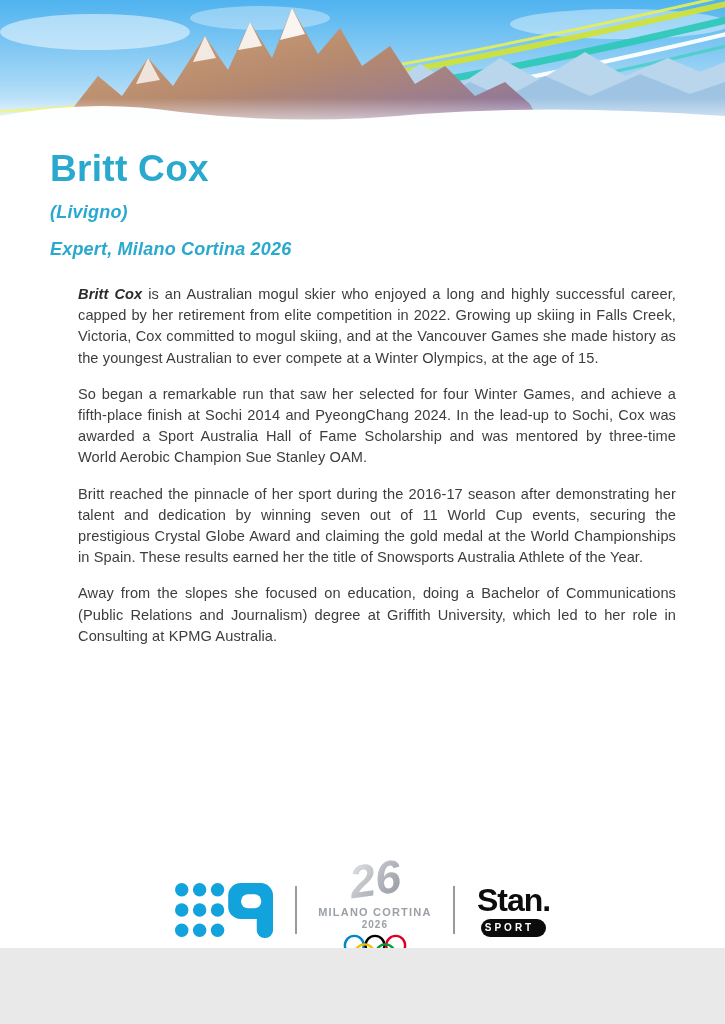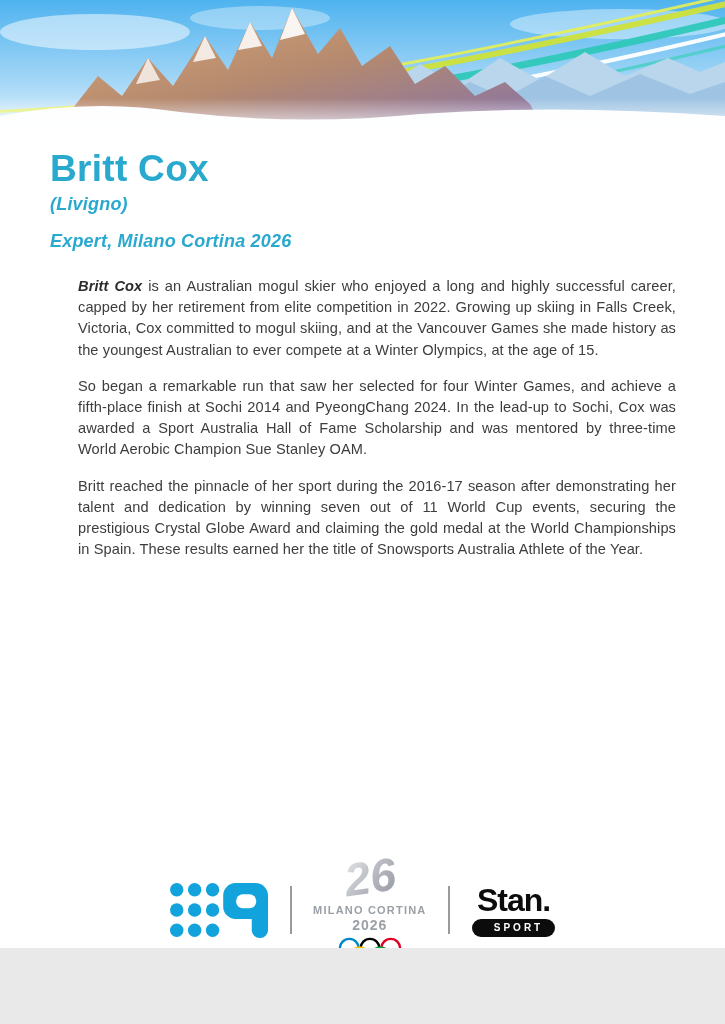--- a/index.html
+++ b/index.html
@@ -14,21 +14,21 @@
   .hero svg { display:block; width:100%; height:100%; }
 
   
   .content { position:absolute; left:50px; right:49px; top:150px; }
   .title {
     color:#2aa9cf; font-size:37px; font-weight:800; letter-spacing:0.3px;
     line-height:1.05;
   }
   .loc {
     color:#2aa9cf; font-size:18px; font-weight:600; font-style:italic;
-    margin-top:5px; letter-spacing:0.2px;
+    margin-top:13px; letter-spacing:0.2px;
   }
   .role {
     color:#2aa9cf; font-size:18px; font-weight:700; font-style:italic;
     margin-top:16px; letter-spacing:0.2px;
   }
   
   .body { margin-top:24px;margin-left:28px; }
   .body p {
     font-size:14.6px; line-height:1.455; color:#3d3d3d;
     text-align:justify; margin-bottom:15px; letter-spacing:0.1px;
@@ -41,31 +41,31 @@
     display:flex; justify-content:center; align-items:center; gap:22px;
   }
   .divider { width:2px; height:48px; background:#9a9a9a; }
 
   .nine-logo { display:flex; align-items:center; }
   .milano { display:flex; flex-direction:column; align-items:center; width:112px; }
   .milano .wordmark {
     font-size:11px; font-weight:700; color:#9aa0a6; letter-spacing:1.2px;
     margin-top:2px; white-space:nowrap;
   }
-  .milano .year { font-size:14px; font-weight:700; color:#9aa0a6; letter-spacing:1px; margin-top:1px;text-align:center; }
+  .milano .year { font-size:10px; font-weight:700; color:#9aa0a6; letter-spacing:1px; margin-top:1px;text-align:center; }
   .milano .rings { margin-top:4px; }
 
   .stan { display:flex; flex-direction:column; align-items:center; }
   .stan .brand {
     font-size:32px; font-weight:800; color:#0c0c0c; letter-spacing:-1px; line-height:1;
   }
   .stan .pill {
     margin-top:3px; background:#0c0c0c; color:#ffffff; border-radius:10px;
     font-size:10px; font-weight:700; letter-spacing:3px;
-    padding:3px 12px 3px 22px; line-height:1.2;
+    padding:3px 12px 3px 4px; line-height:1.2;
   }
 
   .tagline {
     position:absolute; top:963px; left:0; width:725px; text-align:center;
     font-size:13.5px; font-weight:700; letter-spacing:3px; color:#1d1d1b;
   }
   .pagenum {
     position:absolute; top:961px; right:44px;
     font-size:15px; font-weight:700; color:#701a75;
   }
@@ -120,20 +120,21 @@
 
   <div class="content">
     <h1 class="title">Britt Cox</h1>
     <div class="loc">(Livigno)</div>
     <div class="role">Expert, Milano Cortina 2026</div>
 
     <div class="body">
       <p><strong>Britt Cox</strong><span> is an Australian mogul skier who enjoyed a long and highly successful career, capped by her retirement from elite competition in 2022. Growing up skiing in Falls Creek, Victoria, Cox committed to mogul skiing, and at the Vancouver Games she made history as the youngest Australian to ever compete at a Winter Olympics, at the age of 15.</span></p>
       <p>So began a remarkable run that saw her selected for four Winter Games, and achieve a fifth-place finish at Sochi 2014 and PyeongChang 2024. In the lead-up to Sochi, Cox was awarded a Sport Australia Hall of Fame Scholarship and was mentored by three-time World Aerobic Champion Sue Stanley OAM.</p>
       <p>Britt reached the pinnacle of her sport during the 2016-17 season after demonstrating her talent and dedication by winning seven out of 11 World Cup events, securing the prestigious Crystal Globe Award and claiming the gold medal at the World Championships in Spain. These results earned her the title of Snowsports Australia Athlete of the Year.</p>
+      <p>Away from the slopes she focused on education, doing a Bachelor of Communications (Public Relations and Journalism) degree at Griffith University, which led to her role in Consulting at KPMG Australia.</p>
     </div>
   </div>
 
   <div class="logo-strip">
 
     <div class="nine-logo">
       <svg width="98" height="56" viewBox="0 0 175 100">
         <g fill="#12a3dc">
           <circle cx="12" cy="14" r="12"></circle>
             <circle cx="44" cy="14" r="12"></circle>

